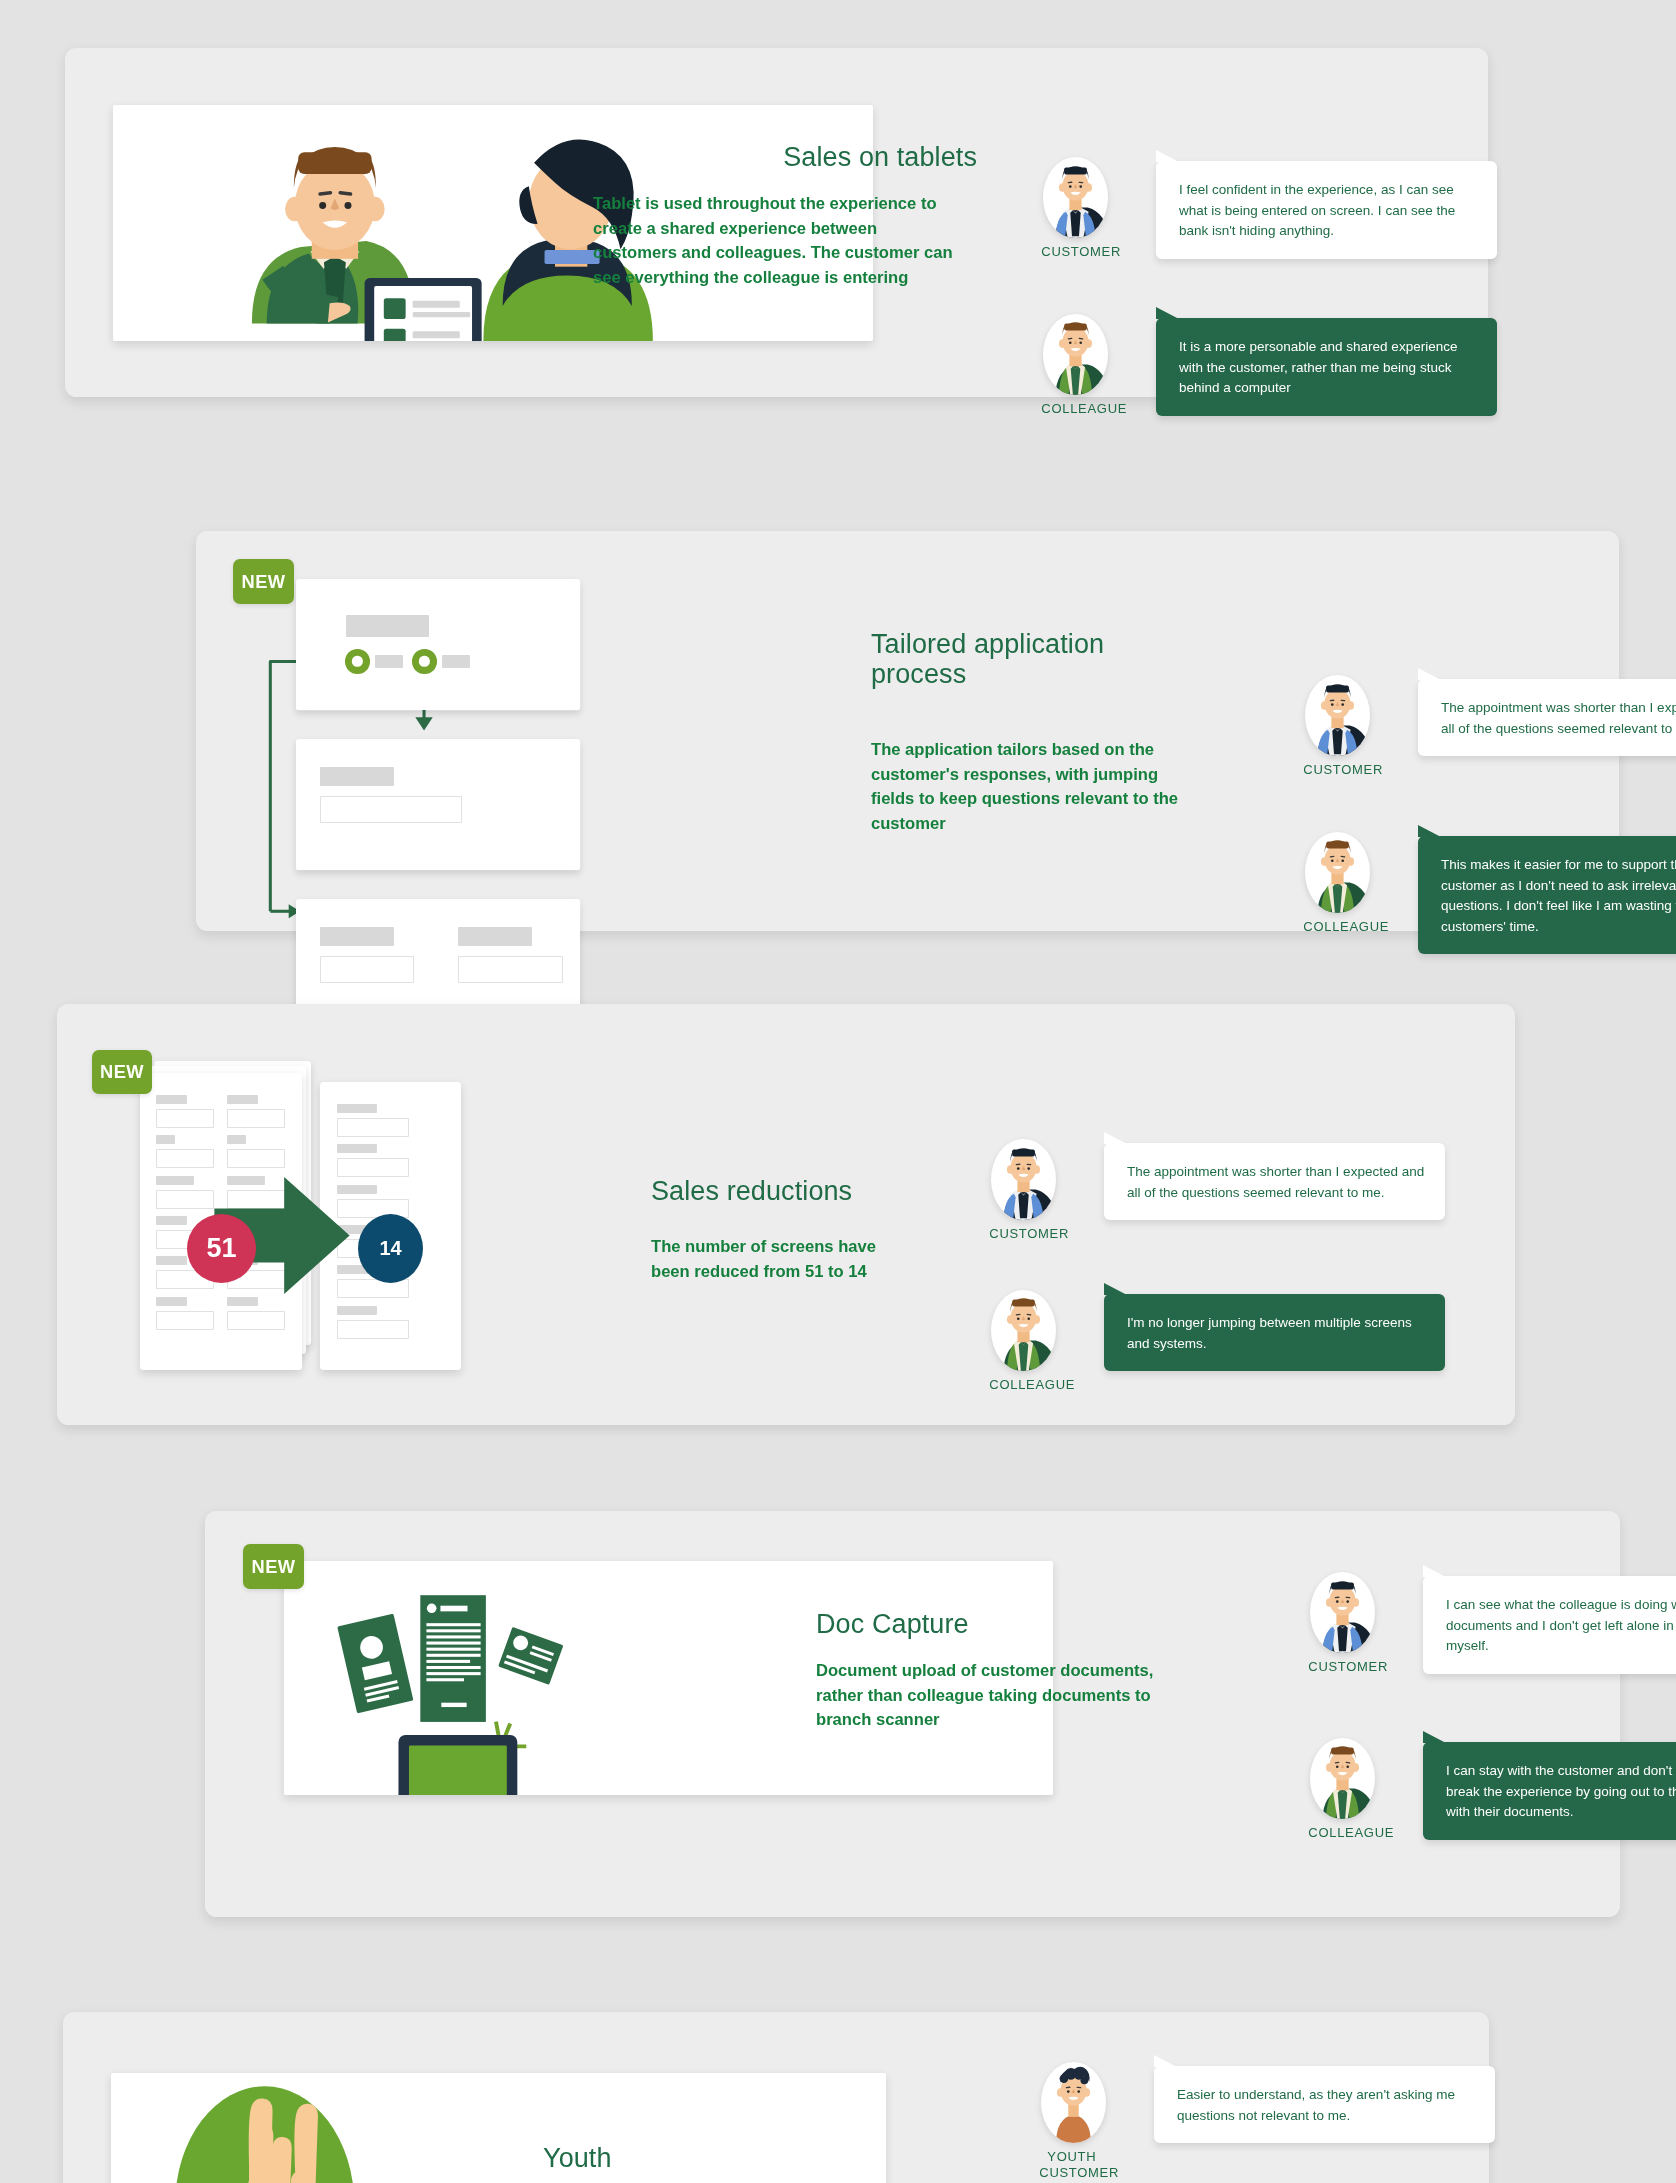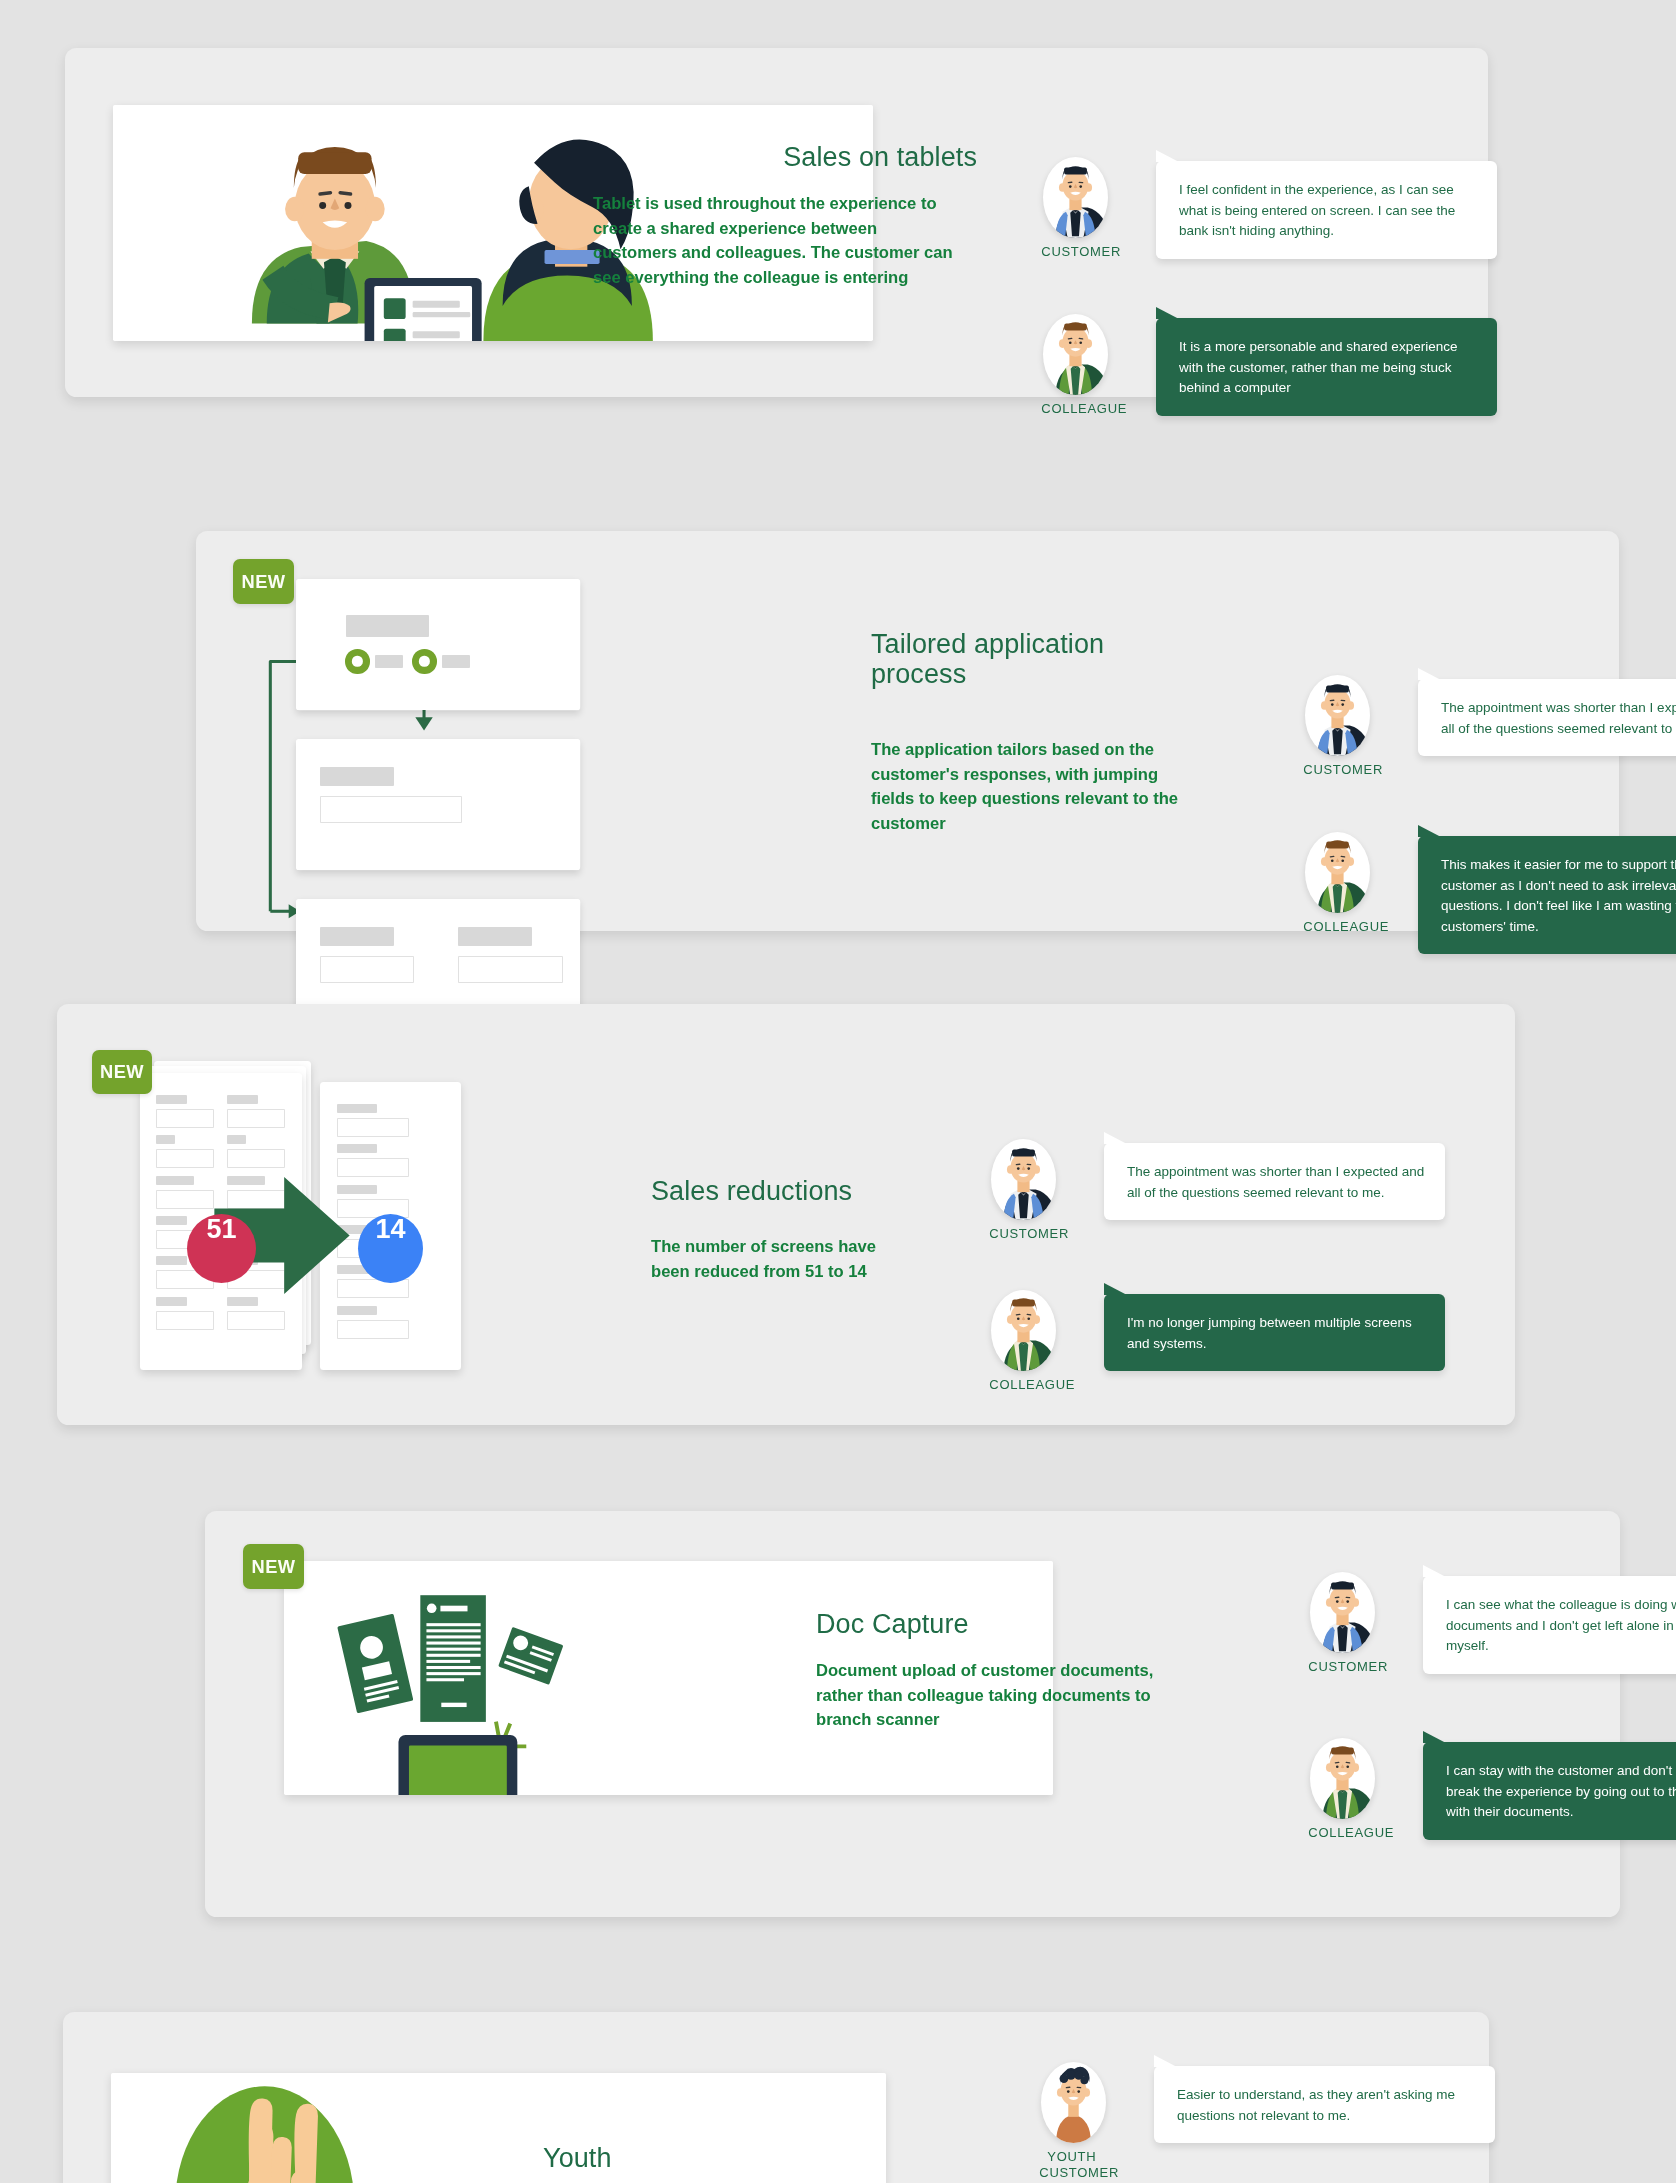--- a/index.html
+++ b/index.html
@@ -100,21 +100,21 @@
   .grey-bar{position:absolute;background:#d8d8d8;border-radius:0.9px;}
   .field-box{position:absolute;background:#fff;border:0.9px solid #e1e1e1;border-radius:0.9px;}
   .radio{position:absolute;border-radius:50%;background:#74a32c;}
   .radio::after{content:"";position:absolute;left:50%;top:50%;transform:translate(-50%,-50%);
     width:42%;height:42%;border-radius:50%;background:#fff;}
 
   
   .sheet{position:absolute;background:#fff;border-radius:3.5px;box-shadow:0 3.5px 8.7px rgba(0,0,0,.13);}
   .circ{
     position:absolute;border-radius:50%;
-    display:flex;align-items:flex-start;justify-content:center;
+    display:flex;align-items:center;justify-content:center;
     color:#fff;font-weight:700;
     z-index:5;
   }
 </style>
 </head>
 <body>
 
 <div class="panel" style="left:65px;top:48px;width:1423px;height:349px;">
 
   <div class="card" style="left:48px;top:57px;width:760px;height:236px;border-radius:1.7px;">
@@ -397,21 +397,21 @@
     <div class="field-box" style="left:16.6px;top:238px;width:70px;height:16.6px;"></div>
   </div>
 
   <svg width="144" height="131" viewBox="0 0 330 300" style="position:absolute;left:153px;top:166px;">
     <path d="M10 88 L170 88 L170 16 L320 150 L170 284 L170 212 L10 212 Z" fill="#2c6b46"></path>
   </svg>
 
   <div class="circ" style="left:130px;top:210px;width:69px;height:69px;background:#cf3355;font-size:27px;">
     <span>51</span>
   </div>
-  <div class="circ" style="left:301px;top:210px;width:65px;height:69px;background:#3b82f6;font-size:27px;">
+  <div class="circ" style="left:301px;top:210px;width:65px;height:69px;background:#0c4a6e;font-size:20px;">
     <span>14</span>
   </div>
 
   <div class="title" style="left:594px;top:172px;width:332px;font-size:27px;">Sales reductions</div>
   <div class="body-txt" style="left:594px;top:231px;width:262px;font-size:16.6px;">The number of screens have been reduced from 51 to 14</div>
 
   <div class="quote-row" style="left:934px;top:135px;width:454px;">
     <div class="avatar-wrap">
       <div class="avatar">
         <svg width="65" height="81" viewBox="0 0 148 186">

